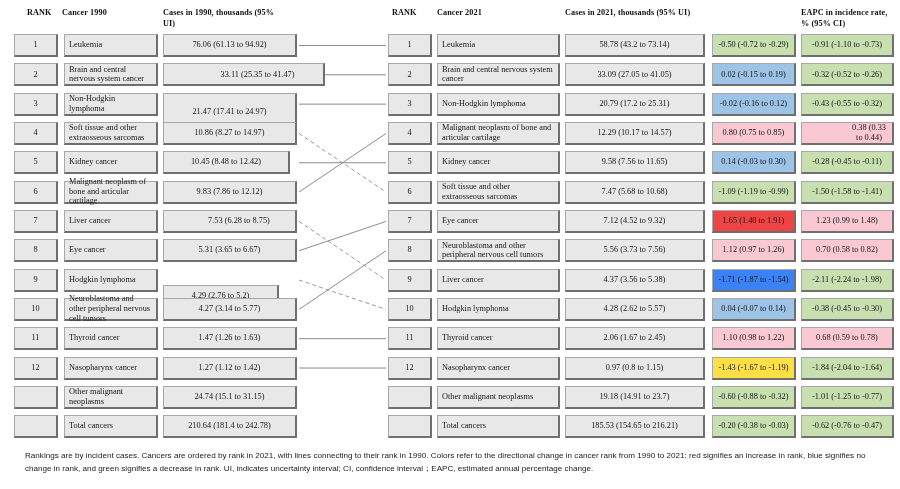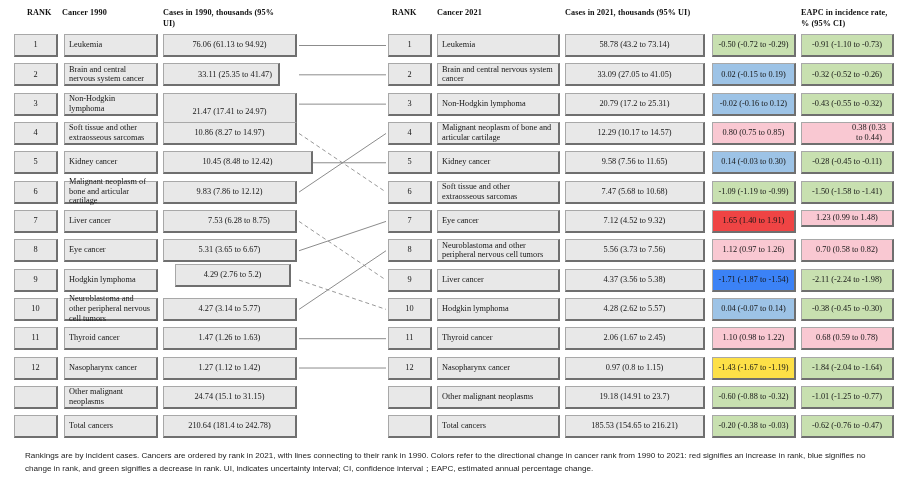--- a/index.html
+++ b/index.html
@@ -68,42 +68,42 @@
       <line x1="299" y1="338.7" x2="386" y2="338.7" stroke="#8c8c8c" stroke-width="1"></line>
       <line x1="299" y1="368.02" x2="386" y2="368.02" stroke="#8c8c8c" stroke-width="1"></line>
     </svg>
 
   <div id="left-col">
       <div class="box rank" style="left: 14px; top: 34px; width: 44px; height: 23px;">1</div>
       <div class="box name" style="left: 64px; top: 34px; width: 94px; height: 23px;">Leukemia</div>
       <div class="box val" style="left: 163px; top: 34px; width: 134px; height: 23px;">76.06 (61.13 to 94.92)</div>
       <div class="box rank" style="left: 14px; top: 63.32px; width: 44px; height: 23px;">2</div>
       <div class="box name" style="left: 64px; top: 63.32px; width: 94px; height: 23px;">Brain and central nervous system cancer</div>
-      <div class="box val" style="left: 163px; top: 63.32px; width: 117px; height: 23px; padding-left: 32px;">33.11 (25.35 to 41.47)</div>
+      <div class="box val" style="left: 163px; top: 63.32px; width: 162px; height: 23px; padding-left: 32px;">33.11 (25.35 to 41.47)</div>
       <div class="box rank" style="left: 14px; top: 92.64px; width: 44px; height: 23px;">3</div>
       <div class="box name" style="left: 64px; top: 92.64px; width: 94px; height: 23px;">Non-Hodgkin lymphoma</div>
       <div class="box val" style="left: 163px; top: 92.64px; width: 134px; height: 40px;">21.47 (17.41 to 24.97)</div>
       <div class="box rank" style="left: 14px; top: 121.96px; width: 44px; height: 23px;">4</div>
       <div class="box name" style="left: 64px; top: 121.96px; width: 94px; height: 23px;">Soft tissue and other extraosseous sarcomas</div>
       <div class="box val" style="left: 163px; top: 121.96px; width: 134px; height: 23px;">10.86 (8.27 to 14.97)</div>
       <div class="box rank" style="left: 14px; top: 151.28px; width: 44px; height: 23px;">5</div>
       <div class="box name" style="left: 64px; top: 151.28px; width: 94px; height: 23px;">Kidney cancer</div>
-      <div class="box val" style="left: 163px; top: 151.28px; width: 150px; height: 23px;">10.45 (8.48 to 12.42)</div>
+      <div class="box val" style="left: 163px; top: 151.28px; width: 127px; height: 23px;">10.45 (8.48 to 12.42)</div>
       <div class="box rank" style="left: 14px; top: 180.6px; width: 44px; height: 23px;">6</div>
       <div class="box name" style="left: 64px; top: 180.6px; width: 94px; height: 23px;">Malignant neoplasm of bone and articular cartilage</div>
       <div class="box val" style="left: 163px; top: 180.6px; width: 134px; height: 23px;">9.83 (7.86 to 12.12)</div>
       <div class="box rank" style="left: 14px; top: 209.92px; width: 44px; height: 23px;">7</div>
       <div class="box name" style="left: 64px; top: 209.92px; width: 94px; height: 23px;">Liver cancer</div>
       <div class="box val" style="left: 163px; top: 209.92px; width: 134px; height: 23px; padding-left: 23px;">7.53 (6.28 to 8.75)</div>
       <div class="box rank" style="left: 14px; top: 239.24px; width: 44px; height: 23px;">8</div>
       <div class="box name" style="left: 64px; top: 239.24px; width: 94px; height: 23px;">Eye cancer</div>
       <div class="box val" style="left: 163px; top: 239.24px; width: 134px; height: 23px;">5.31 (3.65 to 6.67)</div>
       <div class="box rank" style="left: 14px; top: 268.56px; width: 44px; height: 23px;">9</div>
       <div class="box name" style="left: 64px; top: 268.56px; width: 94px; height: 23px;">Hodgkin lymphoma</div>
-      <div class="box val" style="left: 163px; top: 264px; width: 116px; height: 23px; margin-left: 12px;">4.29 (2.76 to 5.2)</div>
+      <div class="box val" style="left: 163px; top: 285px; width: 116px; height: 23px;">4.29 (2.76 to 5.2)</div>
       <div class="box rank" style="left: 14px; top: 297.88px; width: 44px; height: 23px;">10</div>
       <div class="box name" style="left: 64px; top: 297.88px; width: 94px; height: 23px;">Neuroblastoma and other peripheral nervous cell tumors</div>
       <div class="box val" style="left: 163px; top: 297.88px; width: 134px; height: 23px;">4.27 (3.14 to 5.77)</div>
       <div class="box rank" style="left: 14px; top: 327.2px; width: 44px; height: 23px;">11</div>
       <div class="box name" style="left: 64px; top: 327.2px; width: 94px; height: 23px;">Thyroid cancer</div>
       <div class="box val" style="left: 163px; top: 327.2px; width: 134px; height: 23px;">1.47 (1.26 to 1.63)</div>
       <div class="box rank" style="left: 14px; top: 356.52px; width: 44px; height: 23px;">12</div>
       <div class="box name" style="left: 64px; top: 356.52px; width: 94px; height: 23px;">Nasopharynx cancer</div>
       <div class="box val" style="left: 163px; top: 356.52px; width: 134px; height: 23px;">1.27 (1.12 to 1.42)</div>
       <div class="box rank" style="left: 14px; top: 385.84px; width: 44px; height: 23px;"></div>
@@ -141,21 +141,21 @@
       <div class="box val" style="left: 801px; top: 151.28px; width: 93px; height: 23px; background: rgb(200, 224, 176);">-0.28 (-0.45 to -0.11)</div>
       <div class="box rank" style="left: 388px; top: 180.6px; width: 44px; height: 23px;">6</div>
       <div class="box name" style="left: 437px; top: 180.6px; width: 123px; height: 23px;">Soft tissue and other extraosseous sarcomas</div>
       <div class="box val" style="left: 565px; top: 180.6px; width: 140px; height: 23px;">7.47 (5.68 to 10.68)</div>
       <div class="box val" style="left: 712px; top: 180.6px; width: 84px; height: 23px; background: rgb(200, 224, 176);">-1.09 (-1.19 to -0.99)</div>
       <div class="box val" style="left: 801px; top: 180.6px; width: 93px; height: 23px; background: rgb(200, 224, 176);">-1.50 (-1.58 to -1.41)</div>
       <div class="box rank" style="left: 388px; top: 209.92px; width: 44px; height: 23px;">7</div>
       <div class="box name" style="left: 437px; top: 209.92px; width: 123px; height: 23px;">Eye cancer</div>
       <div class="box val" style="left: 565px; top: 209.92px; width: 140px; height: 23px;">7.12 (4.52 to 9.32)</div>
       <div class="box val" style="left: 712px; top: 209.92px; width: 84px; height: 23px; background: #ef4444;">1.65 (1.40 to 1.91)</div>
-      <div class="box val" style="left: 801px; top: 209.92px; width: 93px; height: 17px; background: rgb(249, 200, 210);">1.23 (0.99 to 1.48)</div>
+      <div class="box val" style="left: 801px; top: 209.92px; width: 93px; height: 23px; background: rgb(249, 200, 210);">1.23 (0.99 to 1.48)</div>
       <div class="box rank" style="left: 388px; top: 239.24px; width: 44px; height: 23px;">8</div>
       <div class="box name" style="left: 437px; top: 239.24px; width: 123px; height: 23px;">Neuroblastoma and other peripheral nervous cell tumors</div>
       <div class="box val" style="left: 565px; top: 239.24px; width: 140px; height: 23px;">5.56 (3.73 to 7.56)</div>
       <div class="box val" style="left: 712px; top: 239.24px; width: 84px; height: 23px; background: rgb(249, 200, 210);">1.12 (0.97 to 1.26)</div>
       <div class="box val" style="left: 801px; top: 239.24px; width: 93px; height: 23px; background: rgb(249, 200, 210);">0.70 (0.58 to 0.82)</div>
       <div class="box rank" style="left: 388px; top: 268.56px; width: 44px; height: 23px;">9</div>
       <div class="box name" style="left: 437px; top: 268.56px; width: 123px; height: 23px;">Liver cancer</div>
       <div class="box val" style="left: 565px; top: 268.56px; width: 140px; height: 23px;">4.37 (3.56 to 5.38)</div>
       <div class="box val" style="left: 712px; top: 268.56px; width: 84px; height: 23px; background: #3b82f6;">-1.71 (-1.87 to -1.54)</div>
       <div class="box val" style="left: 801px; top: 268.56px; width: 93px; height: 23px; background: rgb(200, 224, 176);">-2.11 (-2.24 to -1.98)</div>

